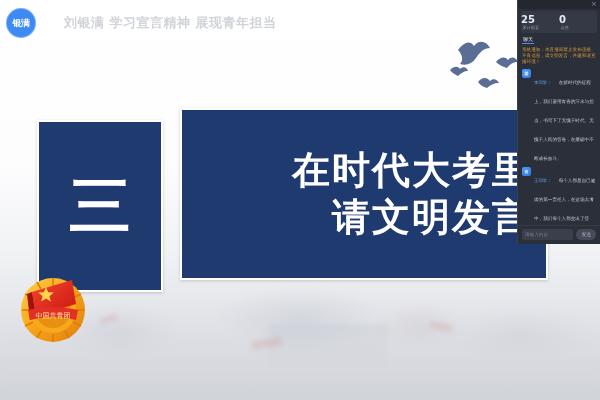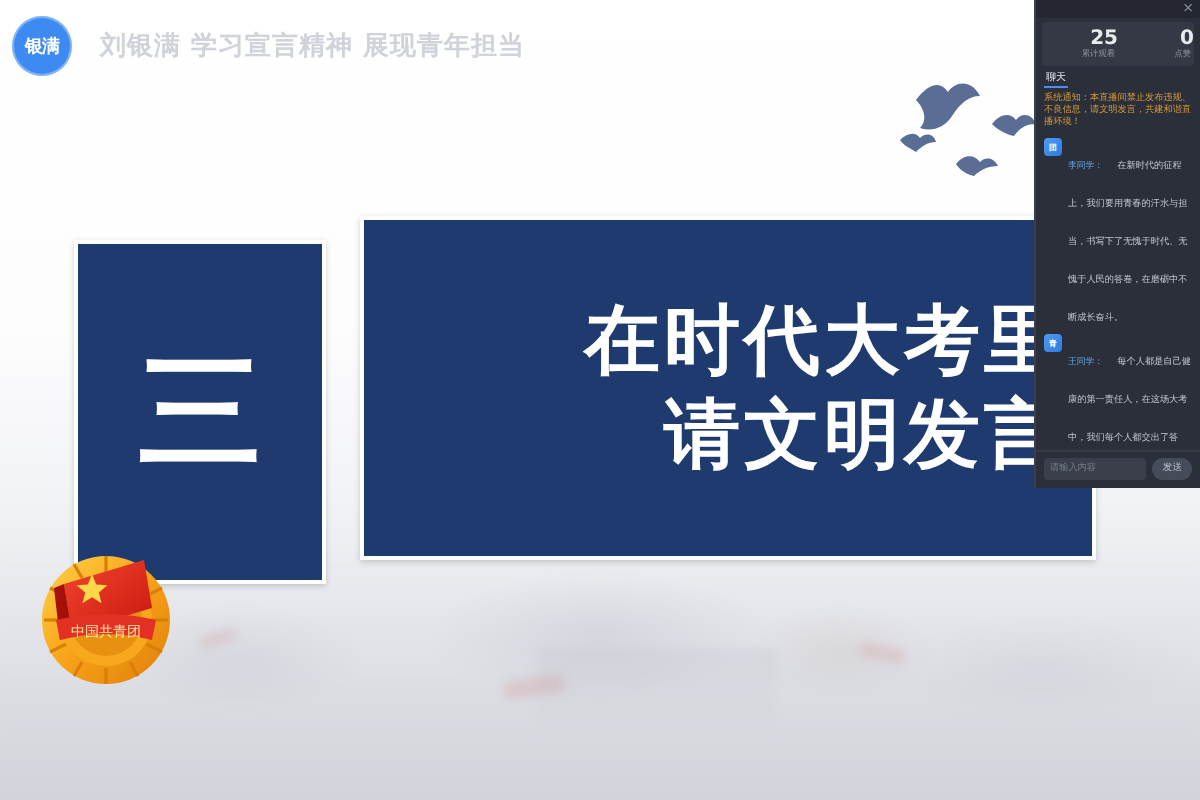--- a/index.html
+++ b/index.html
@@ -64,21 +64,21 @@
     filter: blur(2px);
   }
 
   
   .topbar {
     position: absolute;
     left: 0; top: 0;
     width: 600px; height: 46px;
     display: flex;
     align-items: center;
-    gap: 14px;
+    gap: 28px;
     padding-left: 6px;
   }
   .brand-logo {
     width: 30px; height: 30px;
     border-radius: 50%;
     background: #3d8bf2;
     display: flex; align-items: center; justify-content: center;
     color: #ffffff;
     font-size: 9px;
     font-weight: bold;
@@ -174,21 +174,21 @@
   .chat-stats {
     flex: 0 0 auto;
     display: flex;
     background: #343945;
     margin: 2px 3px 0 3px;
     border-radius: 2px;
     padding: 3px 0 2px 0;
   }
   .stat {
     flex: 1;
-    text-align: right;
+    text-align: left;
   }
   .stat .v {
     display: block;
     color: #e8eaee;
     font-size: 10px;
     font-weight: bold;
     line-height: 11px;
   }
   .stat .l {
     display: block;

